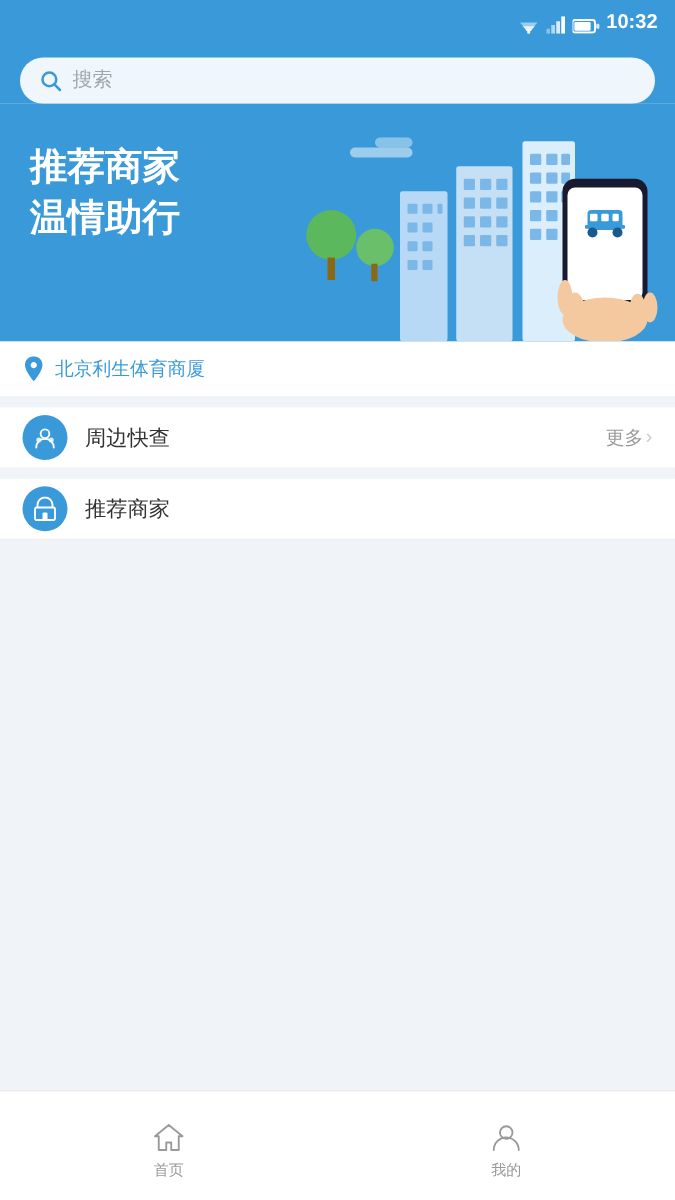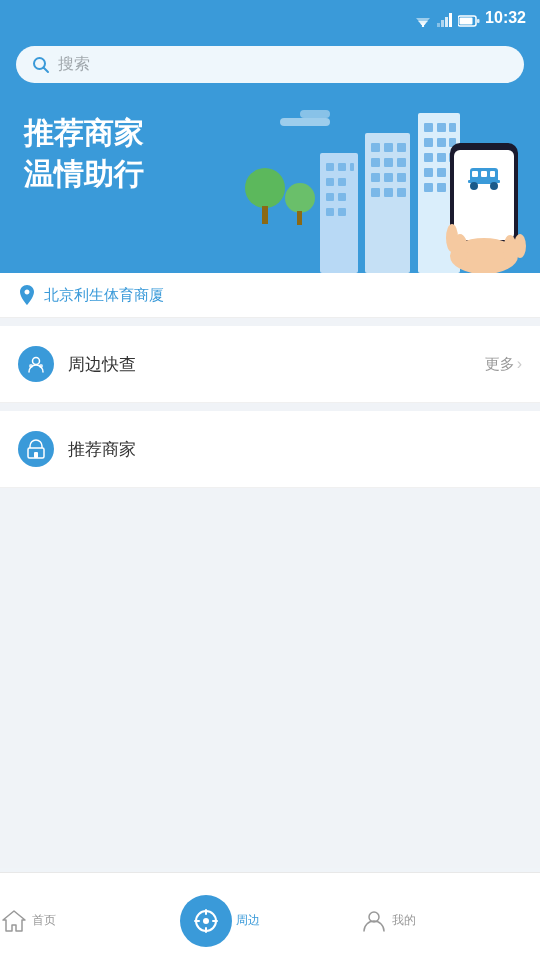--- a/index.html
+++ b/index.html
@@ -112,21 +112,21 @@
       background: #f0f3f7;
     }
 
     
     .list-section {
       background: white;
     }
     .list-item {
       display: flex;
       align-items: center;
-      padding: 20px 18px;
+      padding: 6px 18px;
       border-bottom: 1px solid #f0f0f0;
       gap: 14px;
     }
     .list-item-icon {
       width: 36px;
       height: 36px;
       background: #3a9ad9;
       border-radius: 50%;
       display: flex;
       align-items: center;
@@ -166,20 +166,21 @@
       width: 540px;
       height: 88px;
       background: white;
       border-top: 1px solid #e8e8e8;
       display: flex;
       align-items: center;
       justify-content: space-around;
     }
     .tab-item {
       display: flex;
+      flex-direction: column;
       align-items: center;
       gap: 4px;
       flex: 1;
       padding-top: 8px;
     }
     .tab-icon {
       width: 28px;
       height: 28px;
       display: flex;
       align-items: center;
@@ -370,33 +371,20 @@
   <div class="tab-item">
     <div class="tab-icon">
       <svg width="26" height="24" viewBox="0 0 26 24" fill="none">
         <path d="M13 2L2 11h3v11h6v-6h4v6h6V11h3L13 2z" stroke="#999" stroke-width="1.5" fill="none" stroke-linejoin="round"></path>
       </svg>
     </div>
     <span class="tab-label">首页</span>
   </div>
 
 
-  <div class="tab-item active">
-    <div class="tab-active-bg">
-      <svg width="26" height="26" viewBox="0 0 26 26" fill="none">
-        <circle cx="13" cy="13" r="10" stroke="white" stroke-width="2" fill="none"></circle>
-        <circle cx="13" cy="13" r="3" fill="white"></circle>
-        <line x1="13" y1="2" x2="13" y2="6" stroke="white" stroke-width="2" stroke-linecap="round"></line>
-        <line x1="13" y1="20" x2="13" y2="24" stroke="white" stroke-width="2" stroke-linecap="round"></line>
-        <line x1="2" y1="13" x2="6" y2="13" stroke="white" stroke-width="2" stroke-linecap="round"></line>
-        <line x1="20" y1="13" x2="24" y2="13" stroke="white" stroke-width="2" stroke-linecap="round"></line>
-      </svg>
-    </div>
-    <span class="tab-label" style="color:#3a9ad9;">周边</span>
-  </div>
 
   <div class="tab-item">
     <div class="tab-icon">
       <svg width="26" height="26" viewBox="0 0 26 26" fill="none">
         <circle cx="13" cy="9" r="5" stroke="#999" stroke-width="1.5" fill="none"></circle>
         <path d="M3 23c0-5.52 4.48-10 10-10s10 4.48 10 10" stroke="#999" stroke-width="1.5" stroke-linecap="round" fill="none"></path>
       </svg>
     </div>
     <span class="tab-label">我的</span>
   </div>

